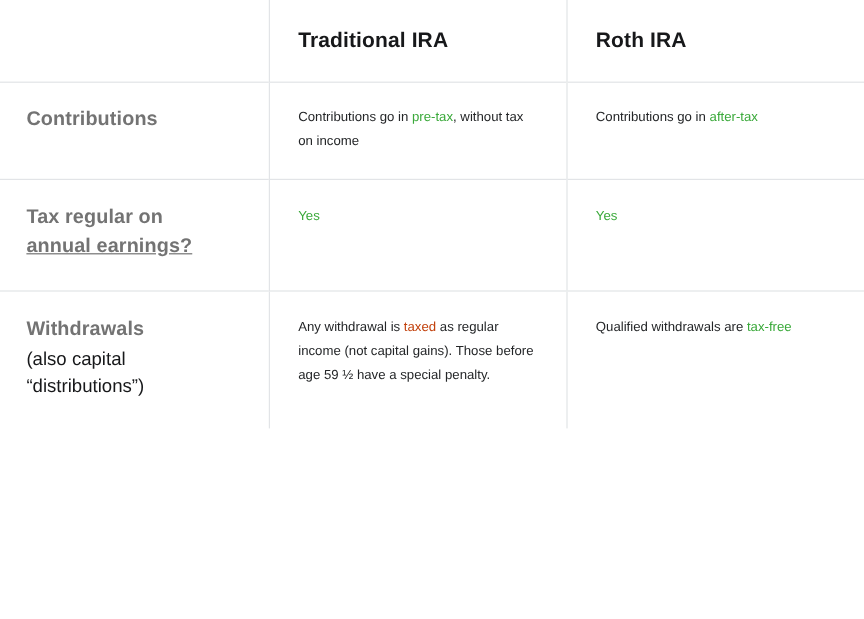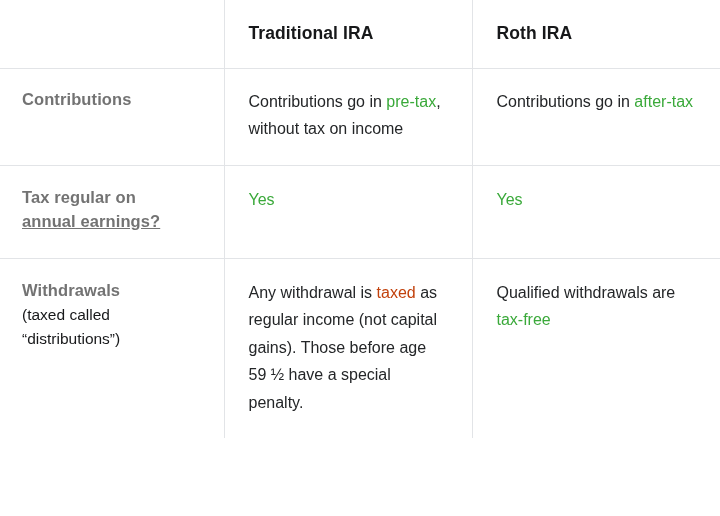--- a/index.html
+++ b/index.html
@@ -64,21 +64,21 @@
   .rowhead-sub {
     display: block;
     font-size: 15.5px;
     font-weight: normal;
     color: #17181a;
     line-height: 1.5;
     margin-top: 1px;
   }
 
   .body-text {
-    font-size: 16px;
+    font-size: 11px;
     font-weight: normal;
     color: #242628;
     line-height: 1.72;
   }
 
   .header-row .cell-inner {
     padding-top: 22px;
     padding-bottom: 22px;
   }
 
@@ -147,21 +147,21 @@
       <td class="sep">
         <div class="cell-inner">
           <span class="body-text"><span style="color: rgb(58, 169, 58);">Yes</span></span>
         </div>
       </td>
     </tr>
     <tr class="row-divider r3">
       <td>
         <div class="cell-inner first">
           <span class="rowhead">Withdrawals</span>
-          <span class="rowhead-sub">(taxed called “distributions”)</span>
+          <span class="rowhead-sub">(also capital “distributions”)</span>
         </div>
       </td>
       <td class="sep">
         <div class="cell-inner">
           <span class="body-text"><span>Any withdrawal is </span><span style="color: #c2410c;">taxed</span><span> as regular income (not capital gains). Those before age 59 ½ have a special penalty.</span></span>
         </div>
       </td>
       <td class="sep">
         <div class="cell-inner">
           <span class="body-text"><span>Qualified withdrawals are </span><span style="color: rgb(58, 169, 58);">tax-free</span></span>

